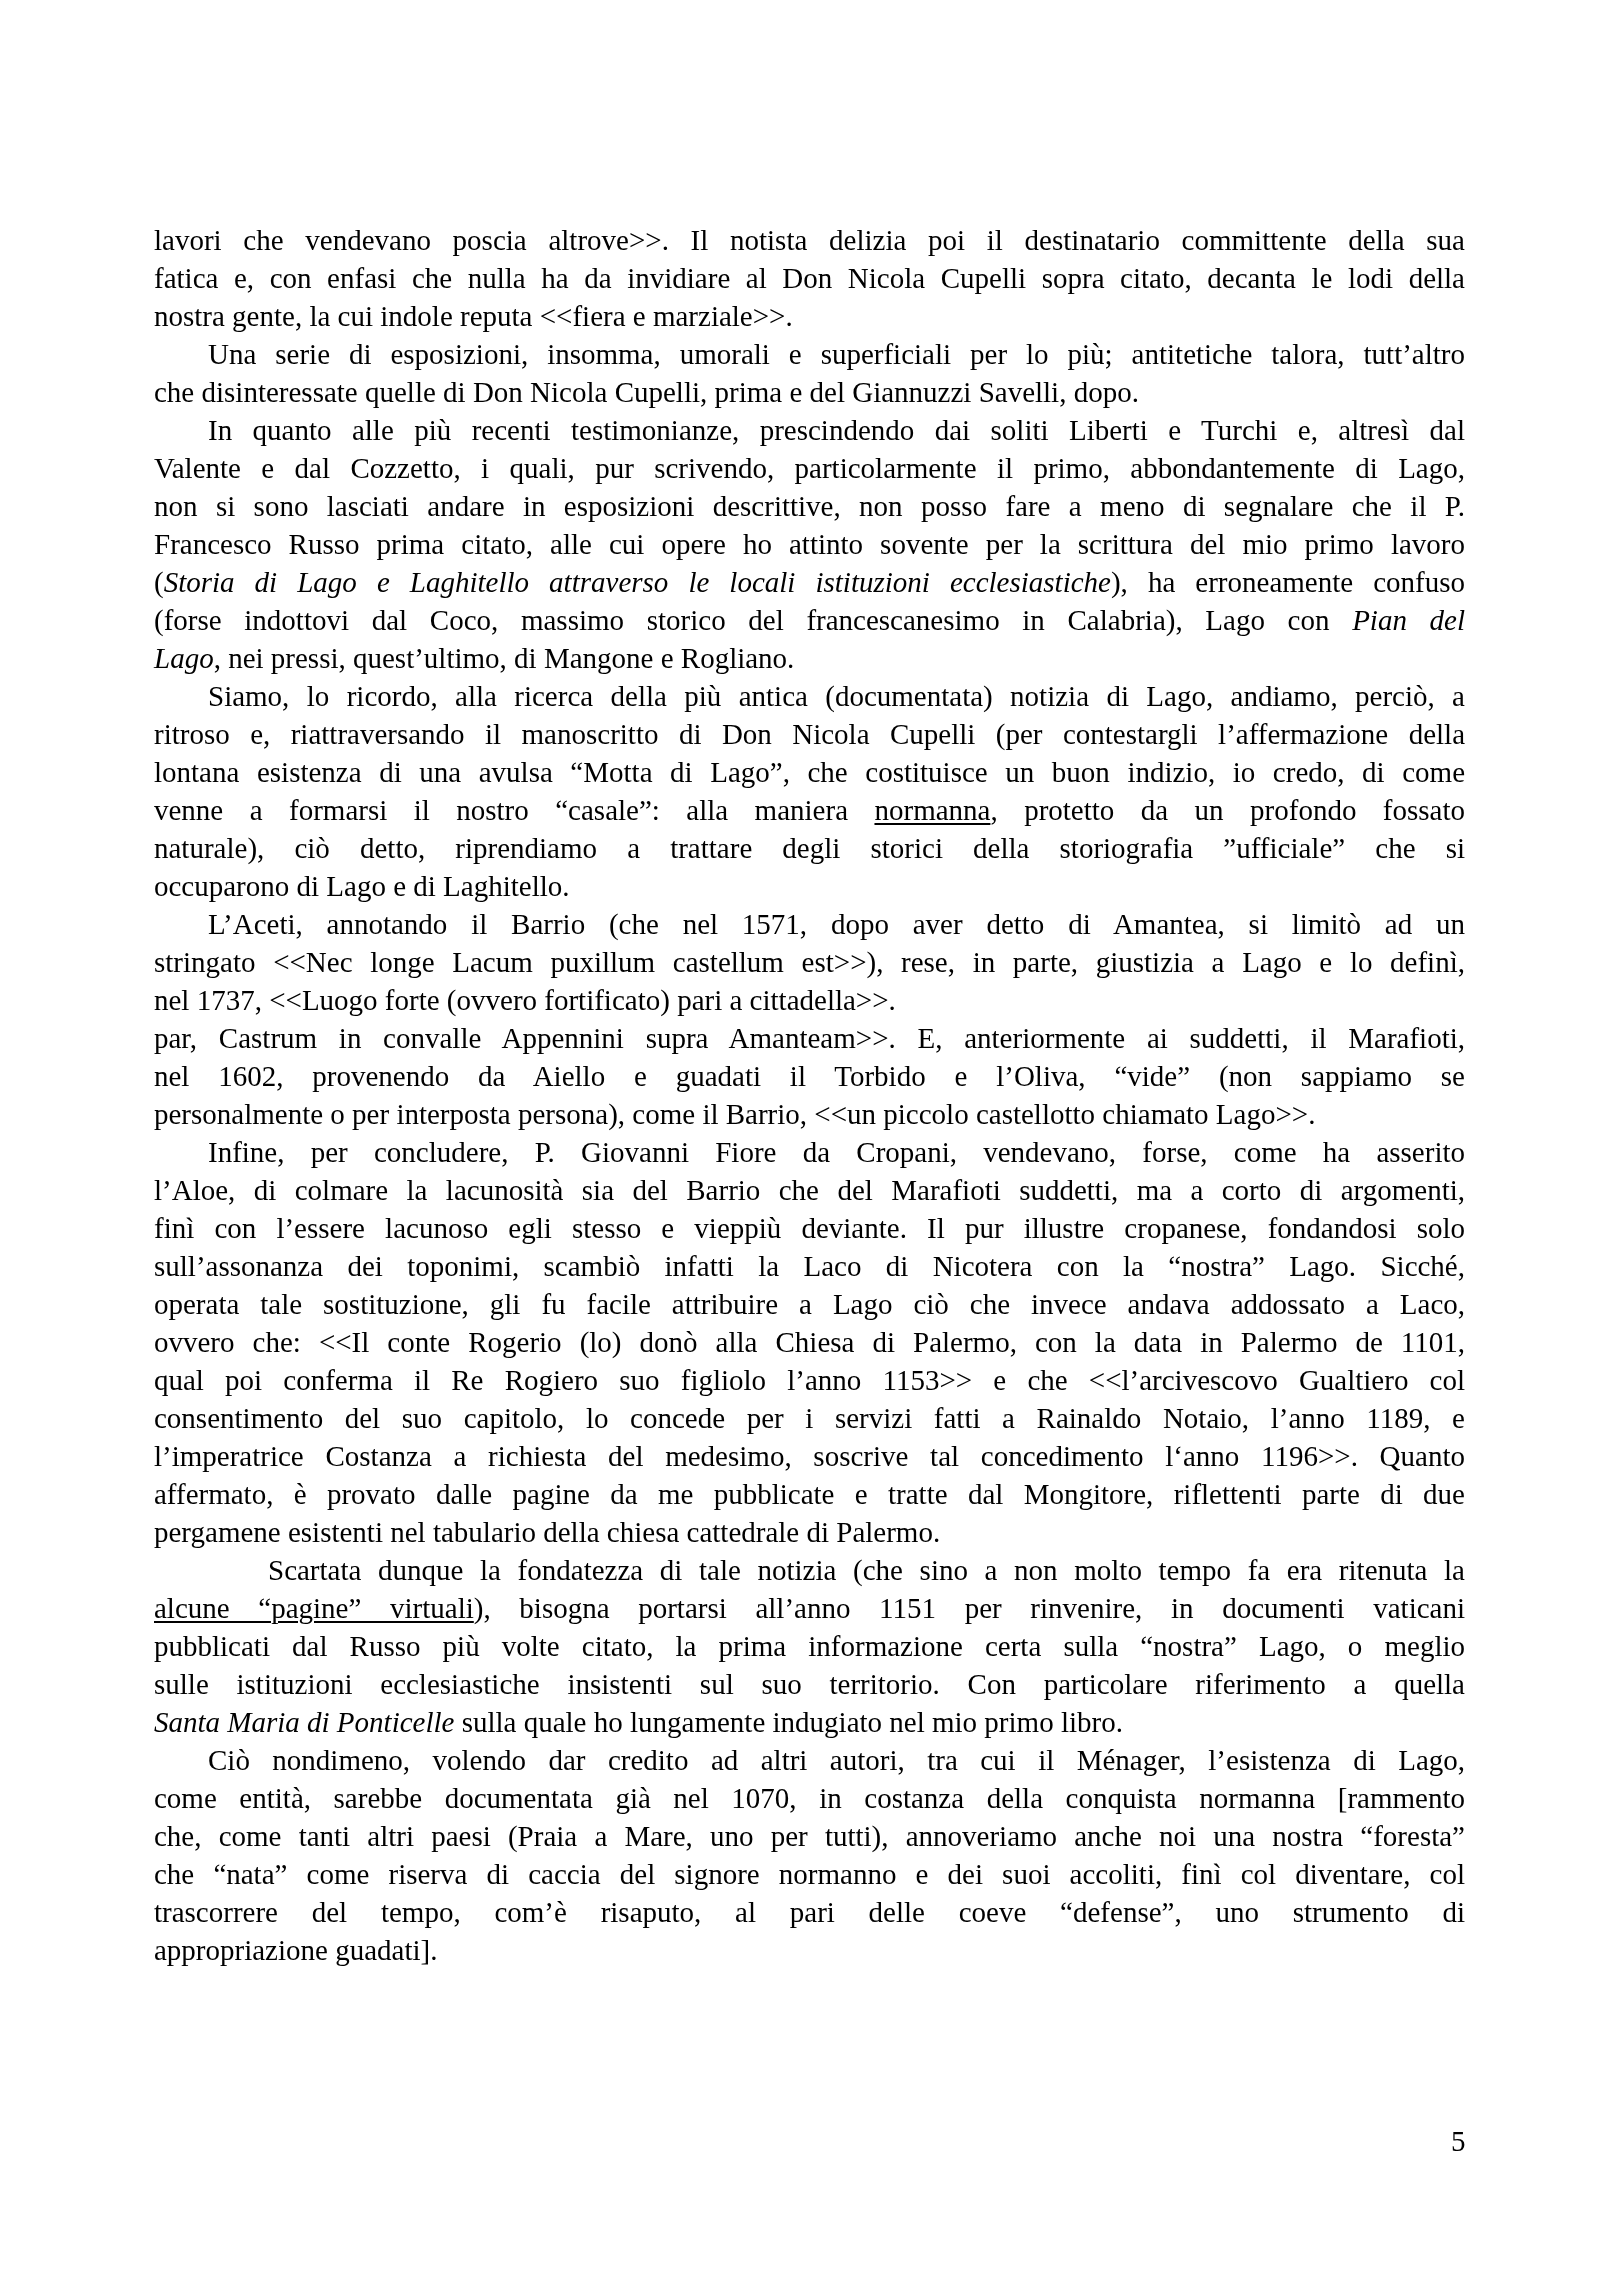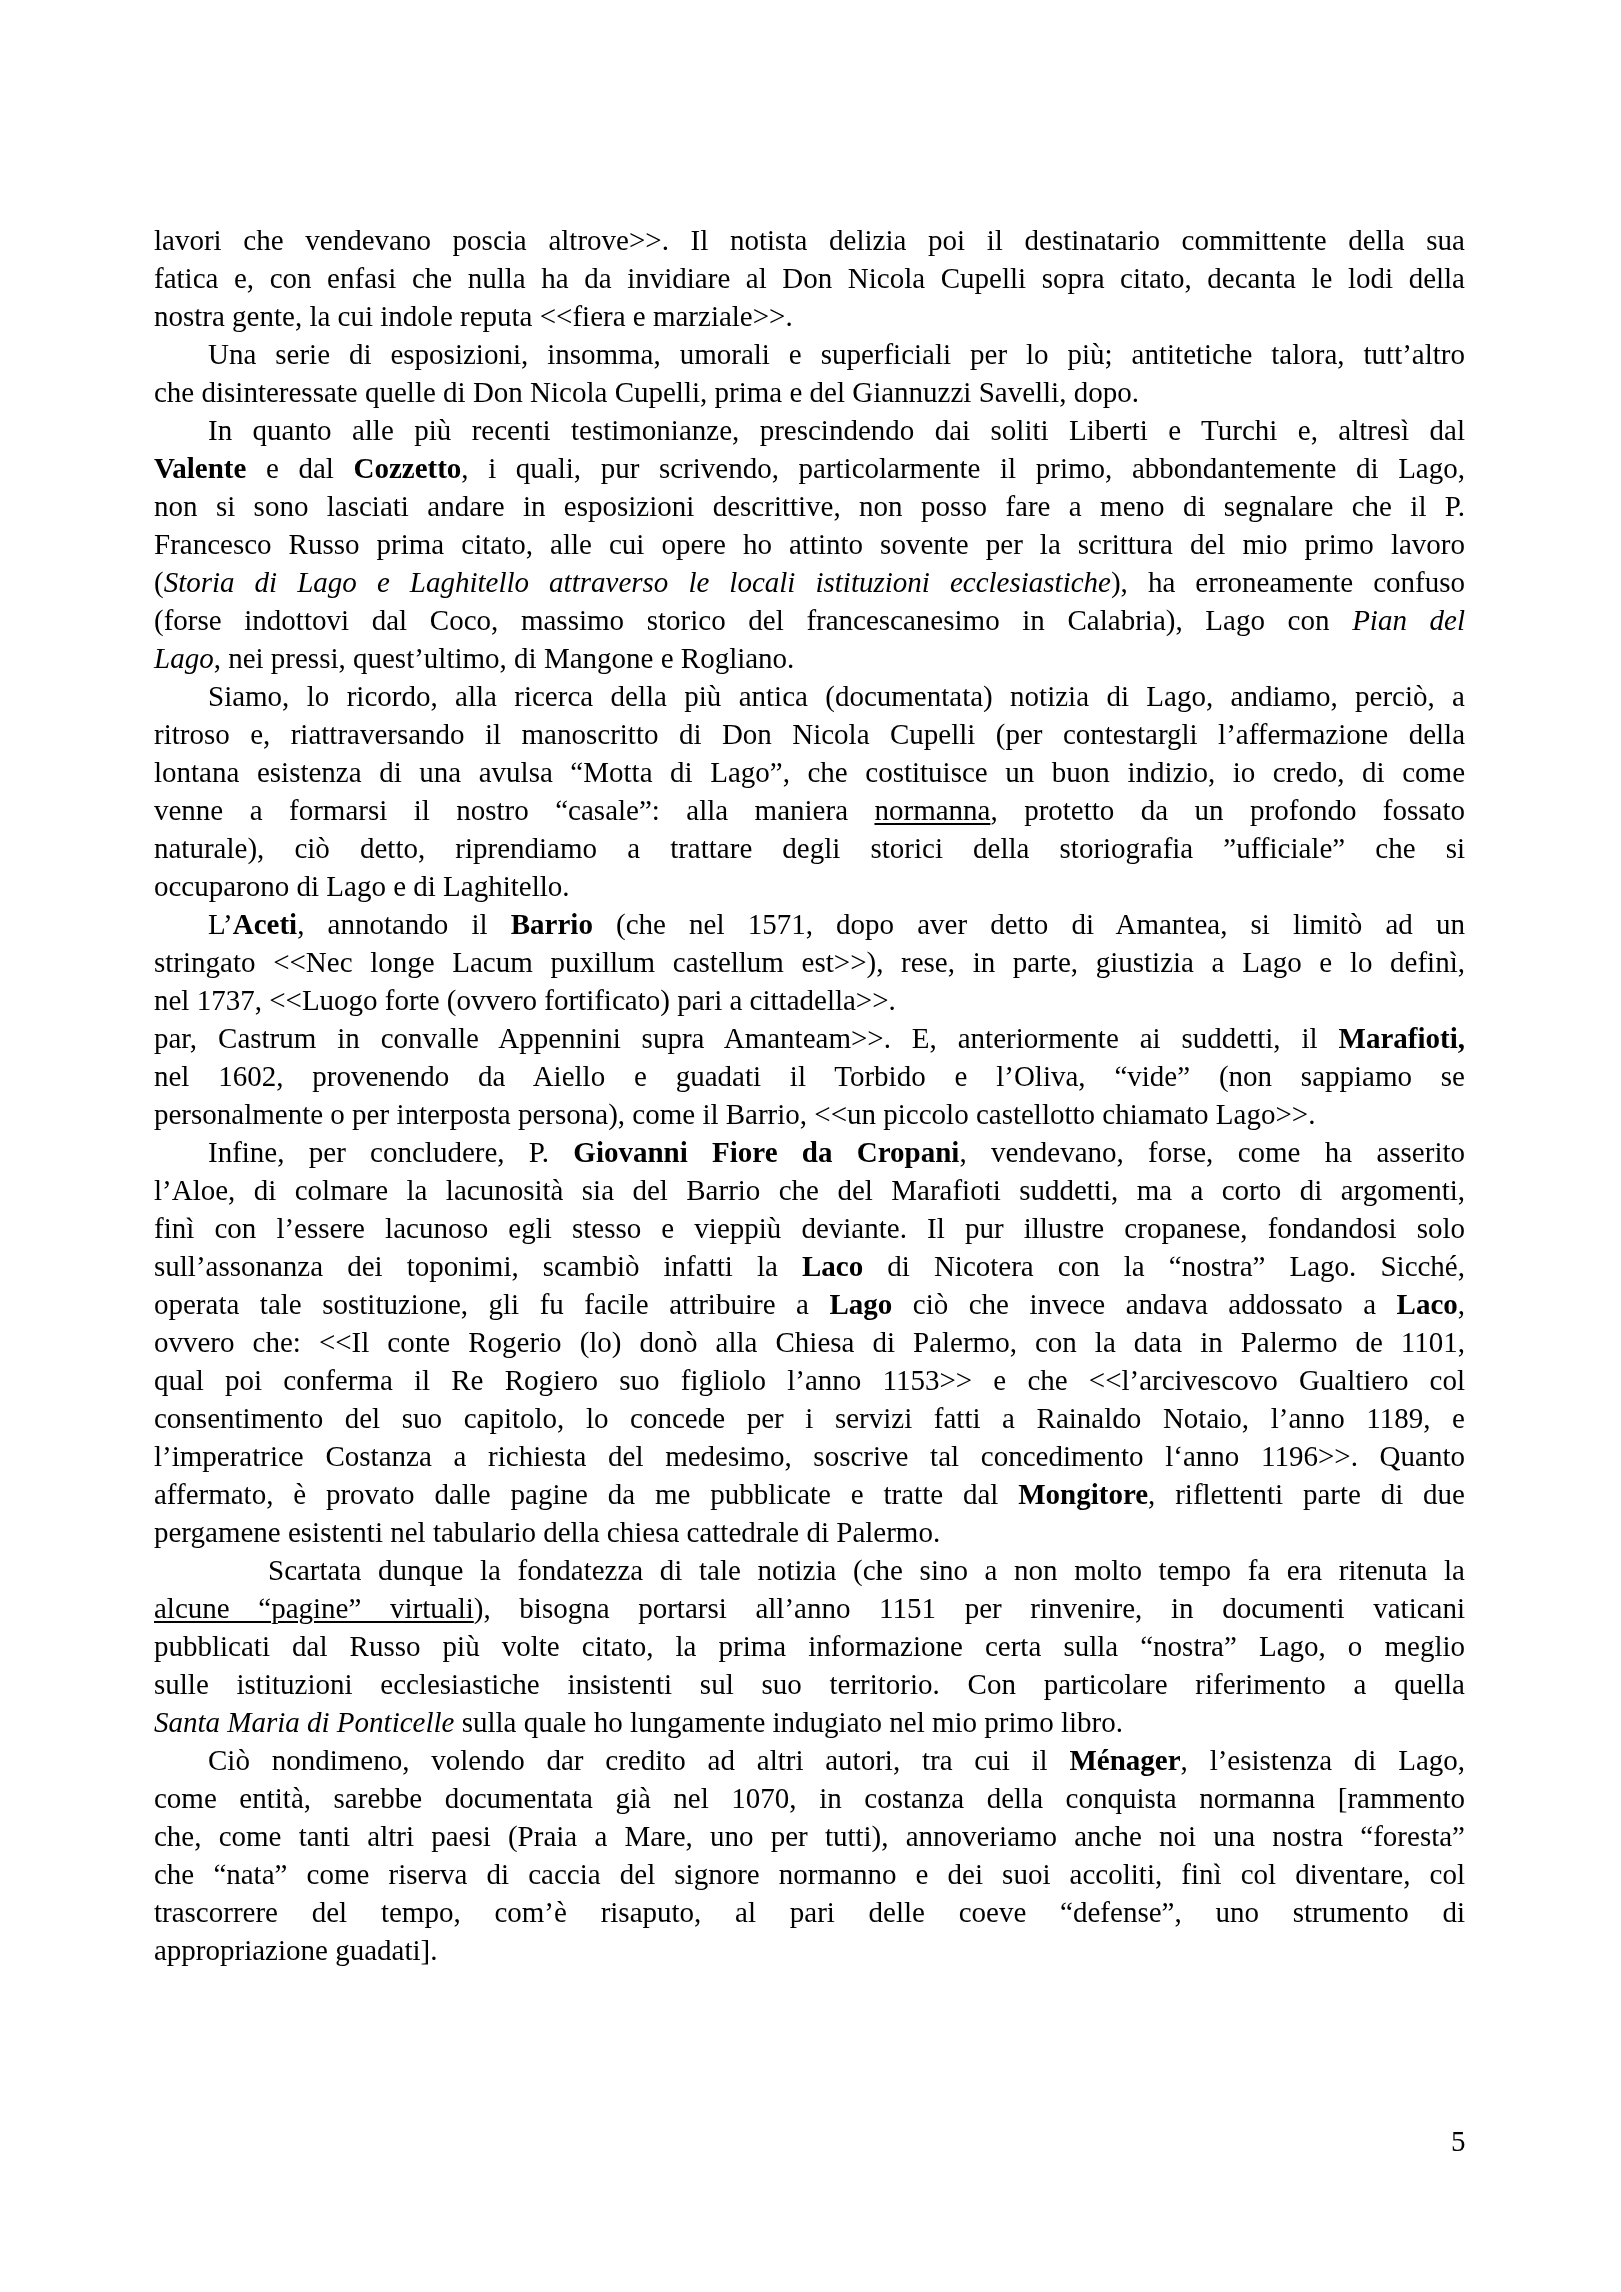--- a/index.html
+++ b/index.html
@@ -13,21 +13,21 @@
     font-family: "Liberation Serif", "DejaVu Serif", serif;
     font-size: 29px; line-height: 38px; color: #000; margin-top: 33px;
   }
   .line {
     display: block; height: 38px; white-space: nowrap;
     text-align: justify; text-align-last: justify;
   }
   .line.last { text-align-last: left; }
   .line.ind { padding-left: 54px; }
   .line.ind2 { padding-left: 114px; }
-  .b { font-weight: bold; }
+  .b { font-weight: normal; }
   .i { font-style: italic; }
   .u { text-decoration: underline; text-underline-offset: 2.9px; text-decoration-thickness: 2px; }
   .page-number {
     position: absolute; left: 1451px; top: 2125px;
     font-family: "Liberation Serif", "DejaVu Serif", serif;
     font-size: 29px; color: #000;
   }
 </style>
 </head>
 <body>

